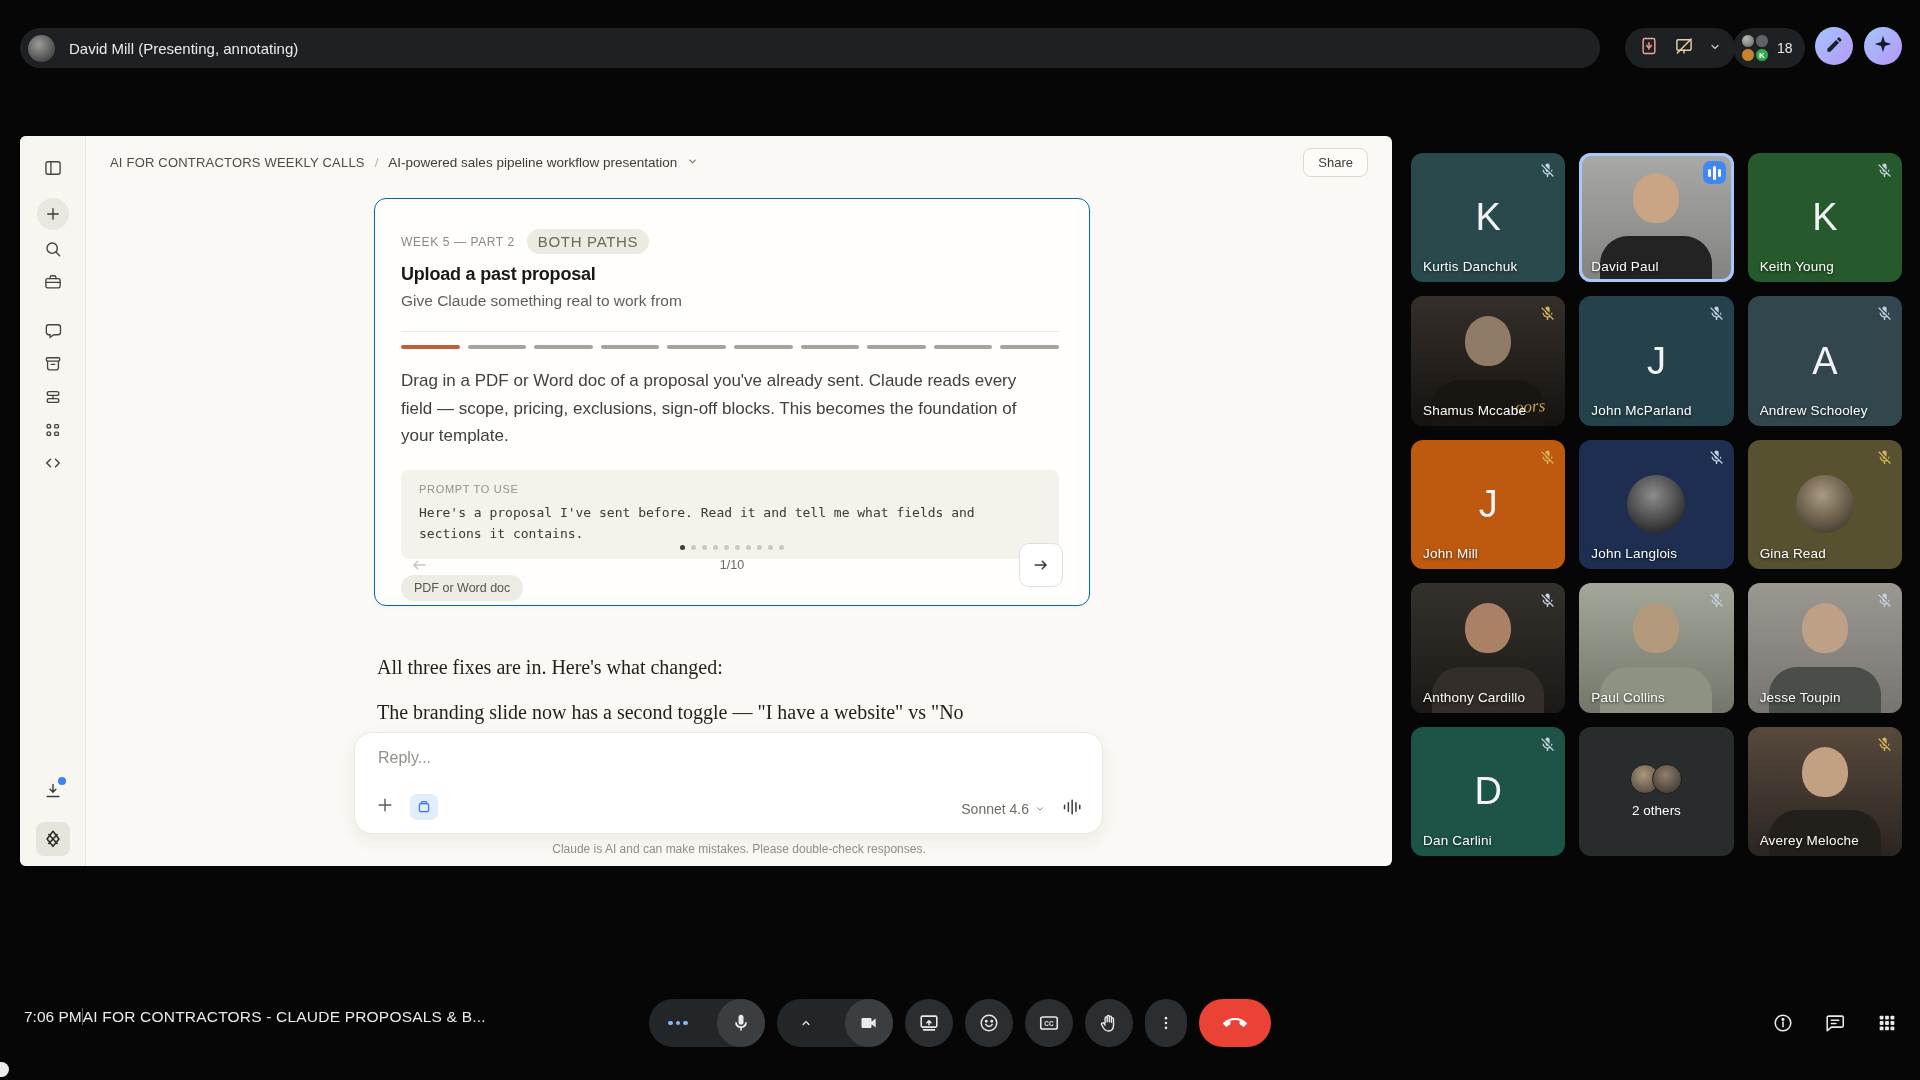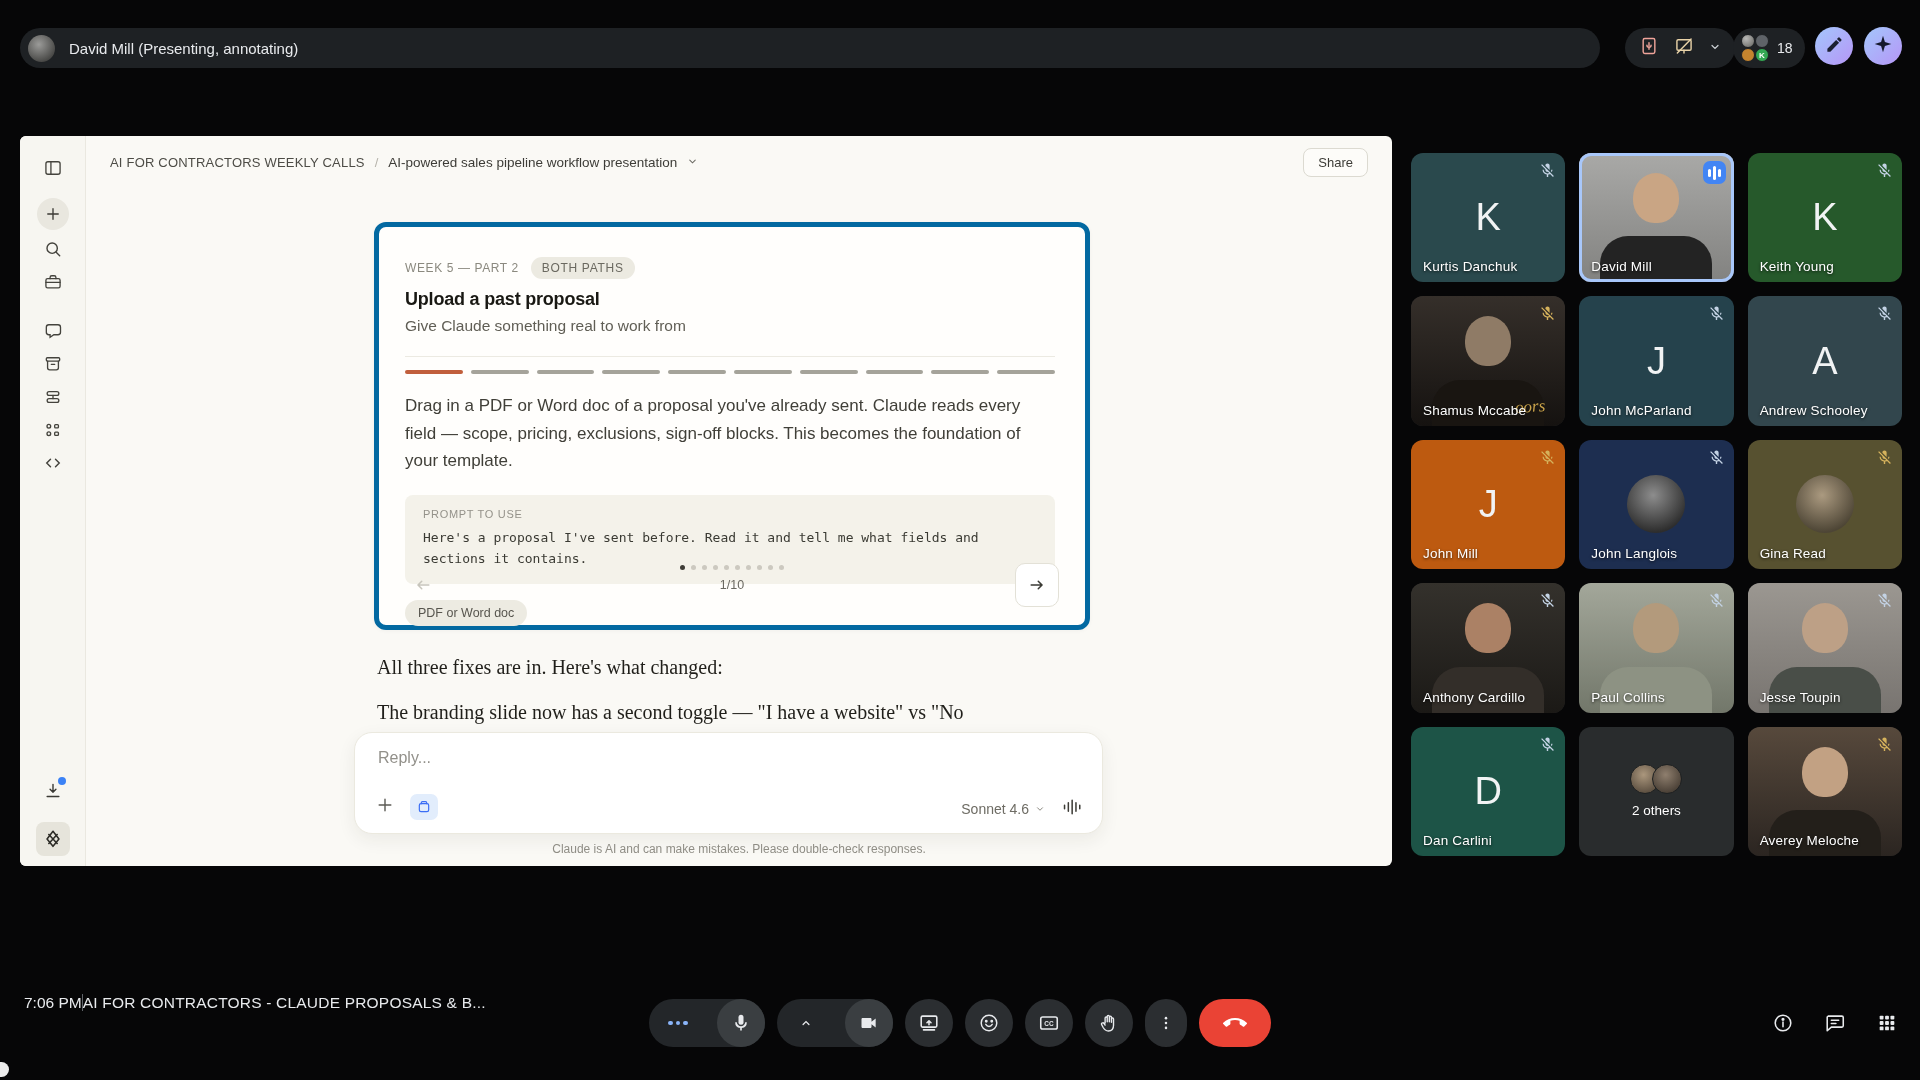--- a/index.html
+++ b/index.html
@@ -44,26 +44,26 @@
 
   #c-header { position:absolute; left:66px; top:0; right:0; height:52px; display:flex; align-items:center; padding:0 24px; }
   .crumb-project { font-size:13px; color:#4d4c46; letter-spacing:.2px; }
   .crumb-sep { font-size:13px; color:#b6b4ab; margin:0 10px; }
   .crumb-title { font-size:13.5px; color:#3d3c37; }
   .crumb-chev { margin-left:10px; }
   .share-btn { margin-left:auto; background:#fdfcf9; border:1px solid #dcdad1; border-radius:8px;
     padding:6px 14px; font-size:13px; color:#3d3c37; }
 
   
-  #card { position:absolute; left:354px; top:86px; width:716px; height:408px; background:#fffefc;
-    border:5px solid #0369a1; border-radius:12px; box-shadow:0 1px 4px rgba(0,0,0,.04);
+  #card { position:absolute; left:354px; top:62px; width:716px; height:408px; background:#fffefc;
+    border:1px solid #0369a1; border-radius:12px; box-shadow:0 1px 4px rgba(0,0,0,.04);
     padding:30px 30px 0 26px; }
   .kicker-row { display:flex; align-items:center; gap:12px; }
   .kicker { font-size:12px; color:#8b897f; letter-spacing:.6px; }
-  .badge { font-size:12px; letter-spacing:.7px; color:#6b6960; background:#eceae1;
+  .badge { font-size:15px; letter-spacing:.7px; color:#6b6960; background:#eceae1;
     border-radius:999px; padding:4px 11px; }
   .slide-title { font-size:18px; font-weight:700; color:#191813; margin-top:10px; letter-spacing:-.2px; }
   .slide-sub { font-size:15.5px; color:#605e55; margin-top:7px; }
   .card-divider { height:1px; background:#eceae2; margin-top:21px; }
   .progress { display:flex; gap:8px; margin-top:13px; }
   .progress i { flex:1; height:4px; border-radius:2px; background:#a5a39a; }
   .progress i.active { background:#c15f3c; }
   .slide-body { font-size:17px; color:#403f38; line-height:1.62; margin-top:18px; width:645px; }
   .prompt-box { background:#f4f2ea; border-radius:8px; margin-top:20px; padding:13px 18px 15px; }
   .prompt-label { font-size:11px; letter-spacing:.7px; color:#94928a; }
@@ -124,21 +124,21 @@
   .grp { position:absolute; inset:0; display:flex; flex-direction:column; align-items:center;
     justify-content:center; gap:9px; }
   .grp .avs { display:flex; }
   .grp .avs span { width:30px; height:30px; border-radius:50%; margin:0 -4px; border:1.5px solid #1d2021; }
   .grp .glabel { font-size:13.5px; color:#fff; }
   .overlay-script { position:absolute; left:104px; bottom:9px; font-family:"Liberation Serif",serif;
     font-style:italic; font-size:17px; color:#c8a24a; z-index:2; transform:rotate(-4deg); }
 
   
   #bottombar { position:absolute; left:0; bottom:0; width:1920px; height:114px; }
-  .bb-left { position:absolute; left:24px; top:28px; display:flex; align-items:flex-start; gap:0; }
+  .bb-left { position:absolute; left:24px; top:42px; display:flex; align-items:flex-start; gap:0; }
   .bb-time { color:#e8eaed; font-size:15.5px; }
   .bb-div { width:1px; height:17px; background:#5f6368; }
   .bb-title { color:#e8eaed; font-size:15.5px; letter-spacing:.2px; }
   #controls { position:absolute; left:50%; transform:translateX(-50%); top:33px;
     display:flex; align-items:center; gap:12px; }
   .ctl { height:48px; background:#2b2e31; border-radius:24px; display:flex; align-items:center;
     justify-content:center; }
   .ctl.round { width:48px; }
   .ctl.narrow { width:42px; }
   .ctl-pill { width:116px; justify-content:space-between; background:#232629; }
@@ -398,21 +398,21 @@
       <span class="name">Kurtis Danchuk</span>
       <span class="mic"><svg viewBox="0 0 24 24" width="17" height="17" fill="#c3d2e4">
           <path d="M19 11h-1.7c0 .74-.16 1.43-.43 2.05l1.23 1.23c.56-.98.9-2.09.9-3.28zm-4.02.17c0-.06.02-.11.02-.17V5c0-1.66-1.34-3-3-3S9 3.34 9 5v.18l5.98 5.99zM4.27 3 3 4.27l6.01 6.01V11c0 1.66 1.33 3 2.99 3 .22 0 .44-.03.65-.08l1.66 1.66c-.71.33-1.5.52-2.31.52-2.76 0-5.3-2.1-5.3-5.1H5c0 3.41 2.72 6.23 6 6.72V21h2v-3.28c.91-.13 1.77-.45 2.54-.9L19.73 21 21 19.73 4.27 3z"></path>
         </svg></span>
     </div>
     <div class="tile bordered" style="background: rgb(34, 34, 34);">
       <span class="scene" style="background:linear-gradient(180deg,#a9a9a7,#828280)">
         <span class="head" style="background:#c9a584"></span>
         <span class="shirt" style="background:#232323"></span>
       </span>
-      <span class="name">David Mill</span>
+      <span class="name">David Paul</span>
       <span class="speak" style="background:#4285f4">
         <i style="height:8px"></i>
         <i style="height:14px"></i>
         <i style="height:8px"></i>
       </span>
     </div>
     <div class="tile" style="background: rgb(38, 89, 43);">
       <span class="letter">K</span>
       <span class="name">Keith Young</span>
       <span class="mic"><svg viewBox="0 0 24 24" width="17" height="17" fill="#c3d2e4">

